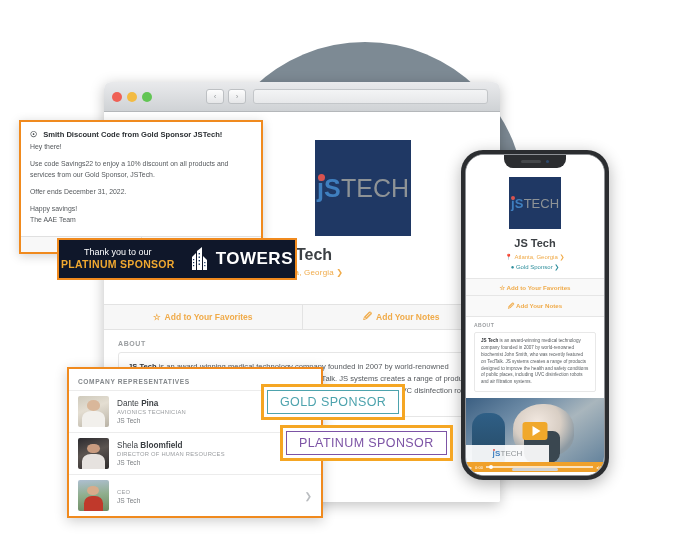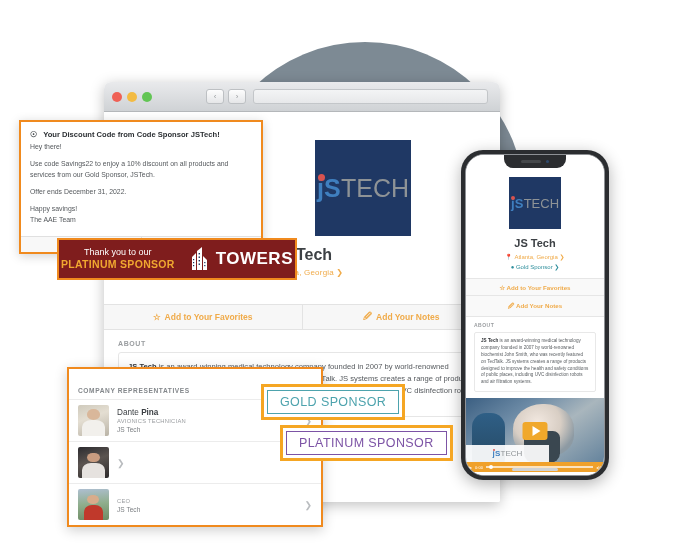--- a/index.html
+++ b/index.html
@@ -127,36 +127,36 @@
   .alert-btn {
     flex:1; text-align:center; padding:4px 0;
     font-size:7px; font-weight:700; color:#f0ab4a;
     background:#f8f8f8;
   }
   .alert-btn:first-child { border-right:1px solid #e0e0e0; }
 
   
   .plat-banner {
     position:absolute; left:57px; top:238px; width:240px; height:42px;
-    background:#7f1d1d; border:2px solid #f08a1e;
+    background:#0f172a; border:2px solid #f08a1e;
     display:flex; align-items:center; justify-content:center; gap:14px;
     z-index: 30;
   }
   .plat-txt { text-align:center; line-height:1.25; }
   .plat-l1 { font-size:9px; color:#ffffff; }
   .plat-l2 { font-size:10.5px; color:#f0a830; font-weight:700; letter-spacing:.3px; }
   .towers { display:flex; align-items:center; gap:7px; }
   .towers-name { font-size:17px; color:#ffffff; font-weight:700; letter-spacing:.5px; }
 
   
   .reps-card {
     position:absolute; left:67px; top:367px; width:256px;
     background:#fff; border:2px solid #f08a1e;
     box-shadow:0 3px 12px rgba(0,0,0,.2);
-    z-index: 25; padding:16px 0 0 0;
+    z-index: 25; padding:7px 0 0 0;
   }
   .reps-label {
     font-size:6.6px; font-weight:700; color:#83878b;
     letter-spacing:.6px; padding:2px 9px 5px 9px;
   }
   .rep-row {
     display:flex; align-items:center; gap:8px;
     padding:5px 9px; border-top:1px solid #ececec; position:relative;
   }
   .rep-photo {
@@ -342,21 +342,21 @@
         </div>
       </div>
 
     </div>
   </div>
 
   <div class="alert-card">
     <div class="alert-body">
       <div class="alert-title">
         <span class="bell">☉</span>
-        <span>Your Discount Code from Code Sponsor JSTech!</span>
+        <span>Smith Discount Code from Gold Sponsor JSTech!</span>
       </div>
       <div class="alert-p tight" style="margin-bottom:7px;">Hey there!</div>
       <div class="alert-p">Use code Savings22 to enjoy a 10% discount on all products and services from our Gold Sponsor, JSTech.</div>
       <div class="alert-p">Offer ends December 31, 2022.</div>
       <div class="alert-p tight">Happy savings!</div>
       <div class="alert-p tight" style="margin-bottom:4px;">The AAE Team</div>
     </div>
     <div class="alert-foot">
       <div class="alert-btn">Alert Details</div>
       <div class="alert-btn">OK</div>
@@ -395,20 +395,25 @@
       <div class="rep-info">
         <div class="rep-name"><span>Dante </span><b>Pina</b></div>
         <div class="rep-title">AVIONICS TECHNICIAN</div>
         <div class="rep-co">JS Tech</div>
       </div>
       <div class="rep-chev">❯</div>
     </div>
 
     <div class="rep-row">
       <div class="rep-photo ph-b"></div>
+      <div class="rep-info">
+        <div class="rep-name"><span>Shela </span><b>Bloomfield</b></div>
+        <div class="rep-title">DIRECTOR OF HUMAN RESOURCES</div>
+        <div class="rep-co">JS Tech</div>
+      </div>
       <div class="rep-chev">❯</div>
     </div>
 
     <div class="rep-row">
       <div class="rep-photo ph-c"></div>
       <div class="rep-info">
         <div class="rep-title">CEO</div>
         <div class="rep-co">JS Tech</div>
       </div>
       <div class="rep-chev">❯</div>

